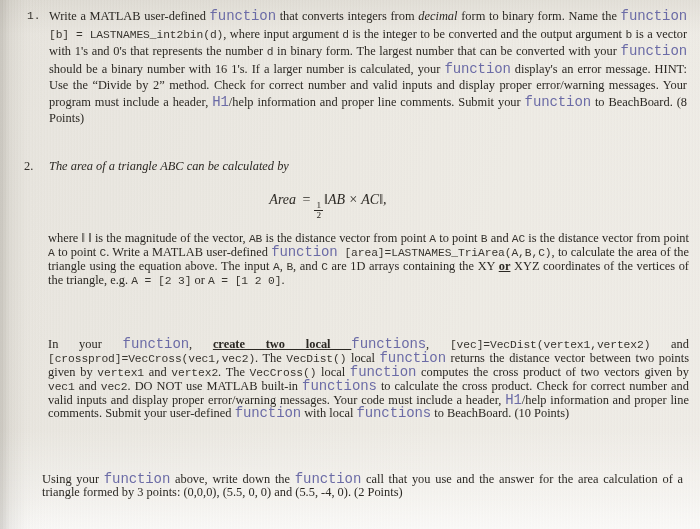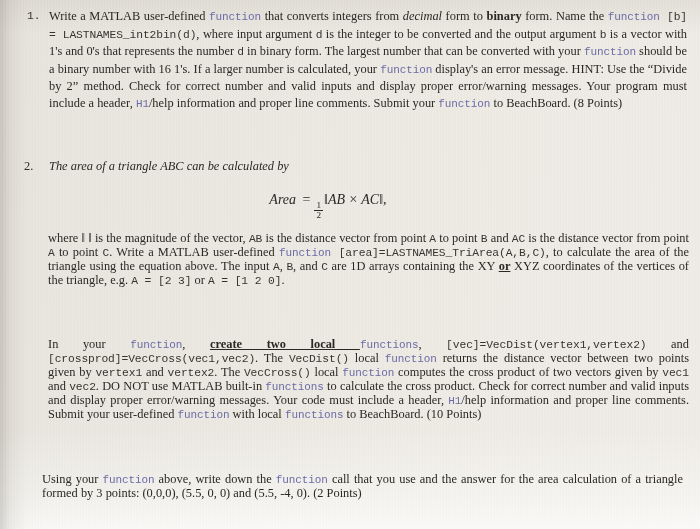--- a/index.html
+++ b/index.html
@@ -82,38 +82,38 @@
     color: #2b2823;
     font-size: 12.4px;
     line-height: 13px;
   }
 
   
   .nojust { text-align: left; }
 
   code, .mono {
     font-family: "Liberation Mono", "DejaVu Sans Mono", monospace;
-    font-size: 11px;
+    font-size: 14px;
     color: #6b6ba6;
     letter-spacing: -0.1px;
   }
   .mono-dark {
     font-family: "Liberation Mono", "DejaVu Sans Mono", monospace;
     font-size: 11.3px;
     color: #37342e;
     letter-spacing: -0.1px;
   }
   .mono-ital {
     font-family: "Liberation Mono", "DejaVu Sans Mono", monospace;
     font-size: 11.3px;
     color: #37342e;
     letter-spacing: -0.1px;
   }
   .ser-ital { font-style: italic; }
-  .bold { font-weight: bold; margin-top: 48px; }
+  .bold { font-weight: normal; margin-top: 48px; }
   .ul { }
   .bold-ul { font-weight: bold; text-decoration: underline; }
 
   #eq {
     position: absolute;
     left: 0;
     width: 656px;
     text-align: center;
     color: #2b2823;
     font-family: "Liberation Serif", serif;

